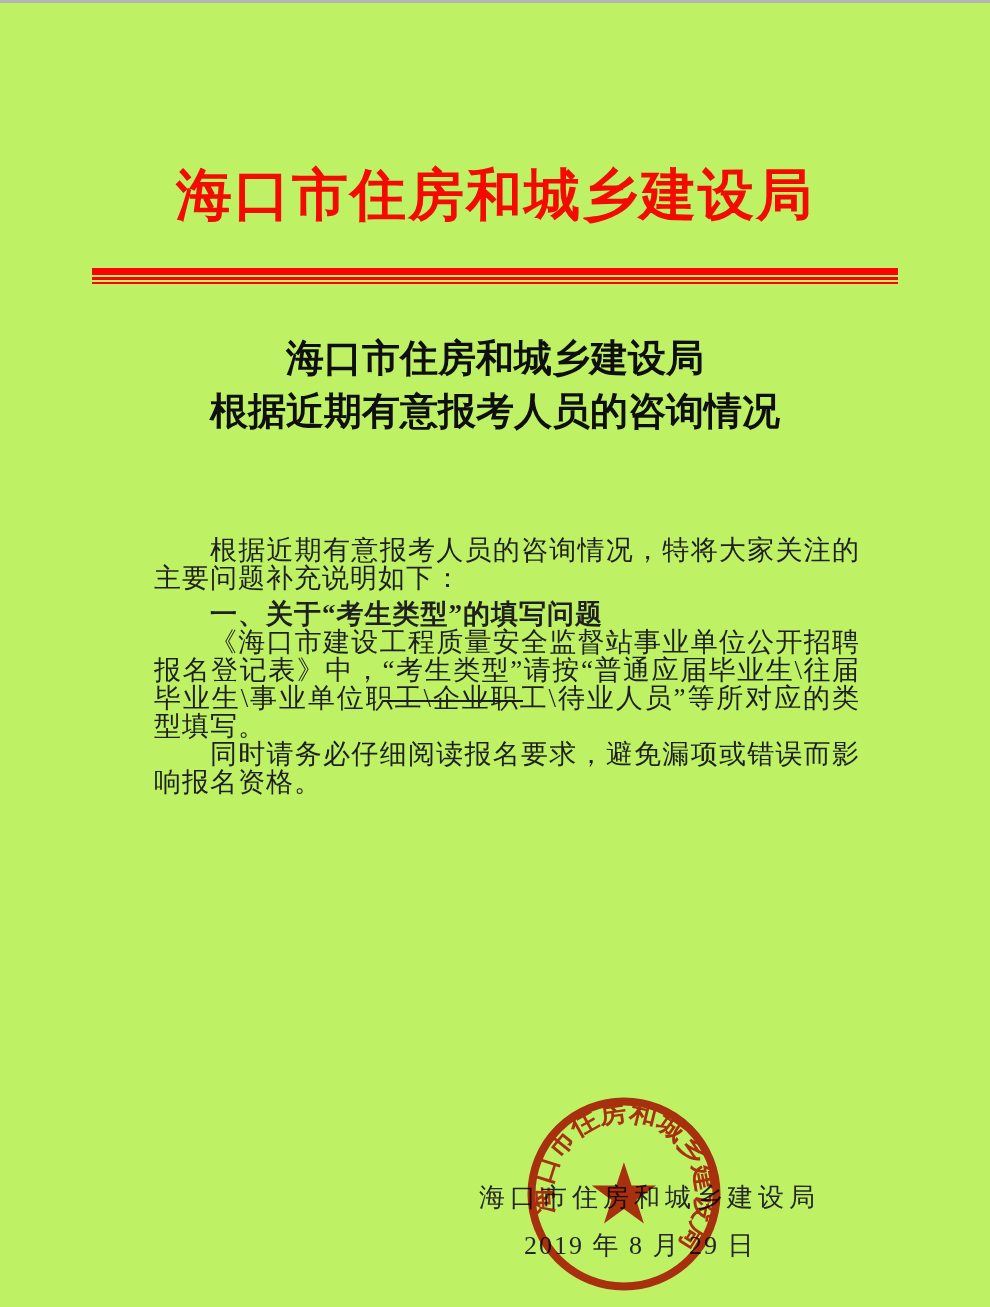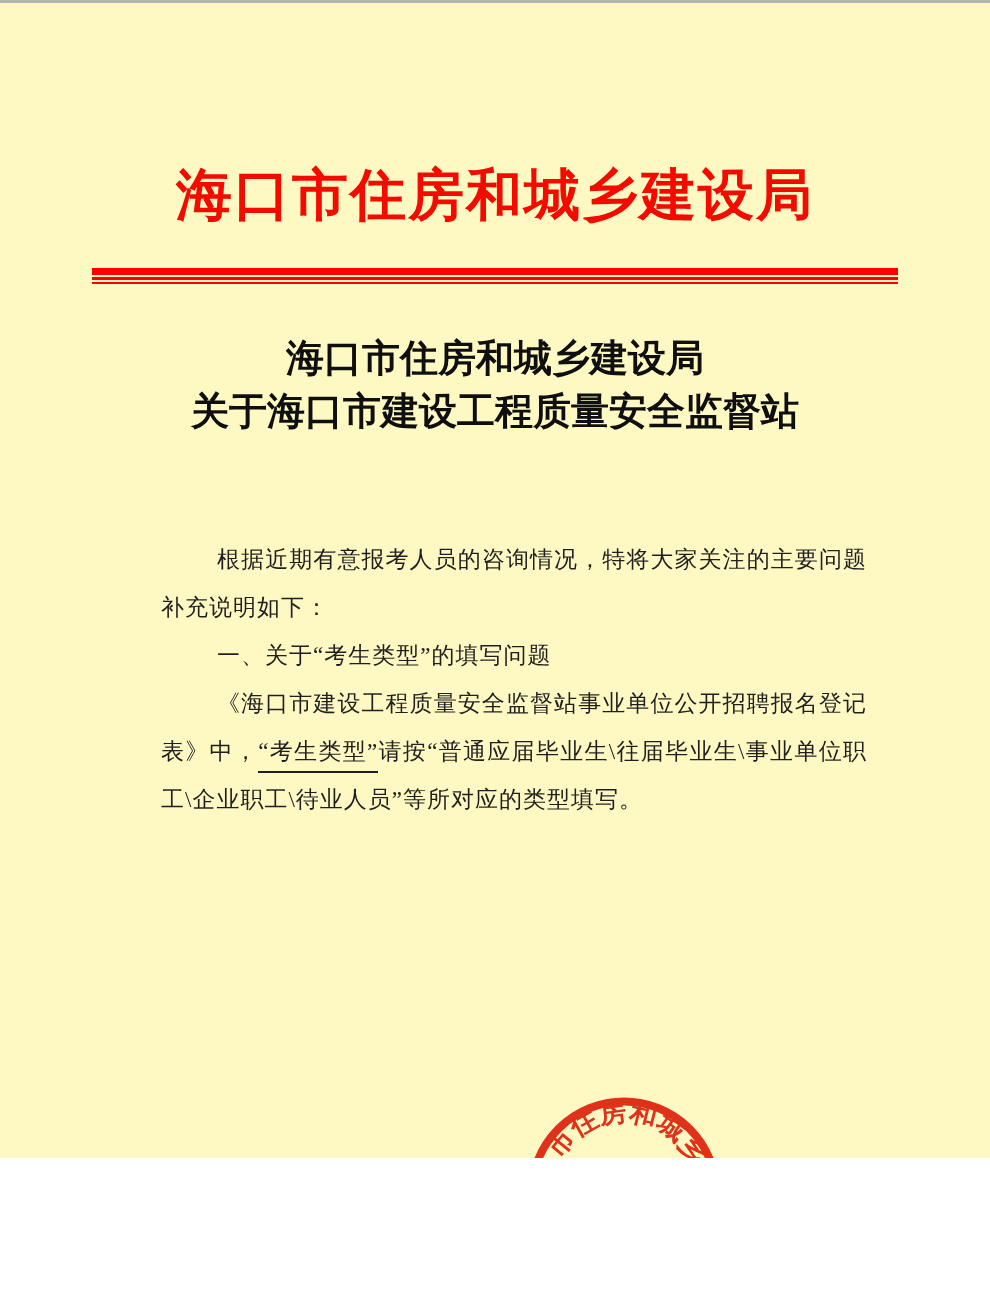--- a/index.html
+++ b/index.html
@@ -1,21 +1,21 @@
 <!DOCTYPE html>
 <html><head>
 <meta charset="utf-8">
 <style>
   * { margin: 0; padding: 0; box-sizing: border-box; }
   html, body { background: #ffffff; }
   .page {
     position: relative;
     width: 990px;
-    height: 1158px;
-    background: #fef9c3;
+    height: 1307px;
+    background: #bef264;
     overflow: hidden;
     font-family: "Liberation Serif", "DejaVu Serif", serif;
     color: #1f1f1f;
   }
   .top-border {
     position: absolute;
     top: 0; left: 0; right: 0;
     height: 3px;
     background: #b4b4b4;
   }
@@ -41,31 +41,31 @@
     position: absolute;
     top: 332px; left: 0; right: 0;
     text-align: center;
     font-size: 38px;
     font-weight: bold;
     line-height: 53px;
     color: #0f0f0f;
   }
   .body-text {
     position: absolute;
-    top: 536px; left: 161px;
+    top: 536px; left: 154px;
     width: 706px;
-    font-size: 23px;
-    line-height: 48px;
+    font-size: 27px;
+    line-height: 28px;
     letter-spacing: 1px;
     text-align: justify;
     color: #1f1f1f;
   }
   .body-text p { text-indent: 56px; margin: 0; }
-  .body-text .heading { font-weight: normal; }
-  .u { border-bottom: 2px solid #1f1f1f; padding-bottom: 7px; }
+  .body-text .heading { font-weight: bold; margin-top: 8px; }
+  .u { border-bottom: 2px solid #1f1f1f; padding-bottom: 15px; }
   .sig-agency {
     position: absolute;
     top: 1180px; left: 479px;
     font-size: 26px;
     letter-spacing: 5px;
     color: #262626;
     white-space: nowrap;
   }
   .sig-date {
     position: absolute;
@@ -102,27 +102,28 @@
   <div class="rule">
     <div class="bar-thick"></div>
     <div class="bar-gap"></div>
     <div class="bar-mid"></div>
     <div class="bar-gap"></div>
     <div class="bar-thin"></div>
   </div>
 
   <div class="doc-title">
     <div>海口市住房和城乡建设局</div>
-    <div>关于海口市建设工程质量安全监督站</div>
+    <div>根据近期有意报考人员的咨询情况</div>
   </div>
 
   <div class="body-text">
     <p>根据近期有意报考人员的咨询情况，特将大家关注的主要问题补充说明如下：</p>
     <p class="heading">一、关于“考生类型”的填写问题</p>
     <p><span>《海口市建设工程质量安全监督站事业单位公开招聘报名登记表》中，</span><span class="u">“考生类型”</span><span>请按“普通应届毕业生\往届毕业生\事业单位职工\企业职工\待业人员”等所对应的类型填写。</span></p>
+    <p>同时请务必仔细阅读报名要求，避免漏项或错误而影响报名资格。</p>
   </div>
 
   <div class="sig-agency">海口市住房和城乡建设局</div>
   <div class="sig-date">2019 年 8 月 29 日</div>
 
   <svg class="stamp" viewBox="0 0 200 200" width="200" height="200">
     <circle cx="100" cy="100" r="92.5" fill="none" stroke="#e0291a" stroke-width="8"></circle>
     <path id="seal-arc" d="M 29.5 118.9 A 73 73 0 1 1 130.9 166.2" fill="none"></path>
     <text class="seal-text" font-size="27" letter-spacing="0.5" fill="#e0291a">
       <textPath href="#seal-arc">海口市住房和城乡建设局</textPath>

